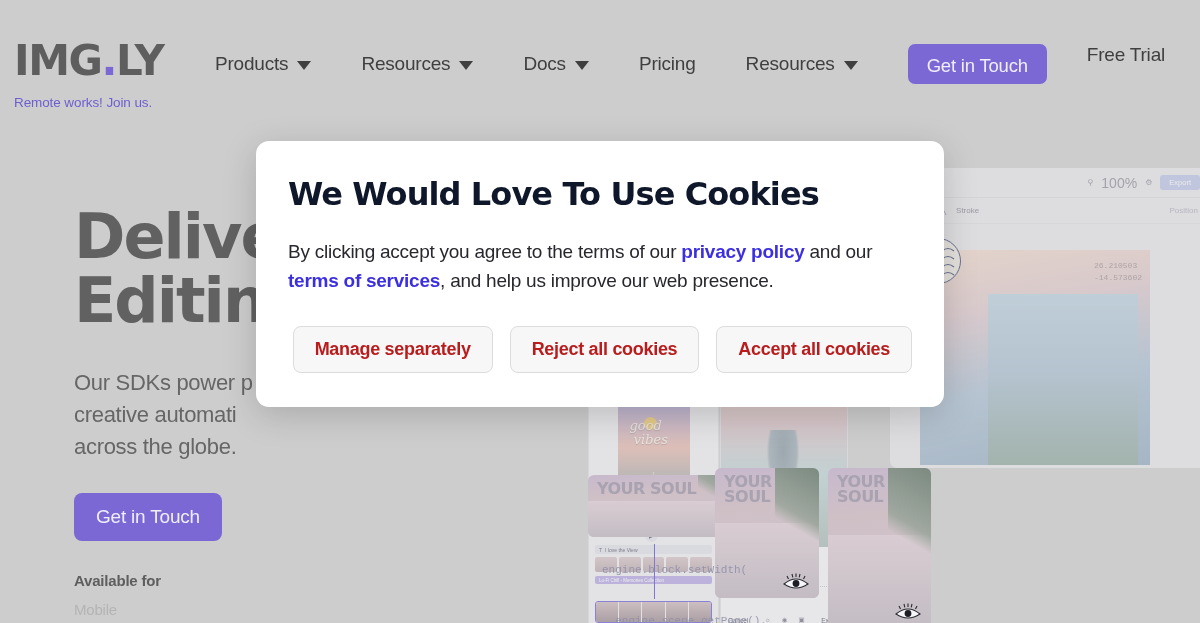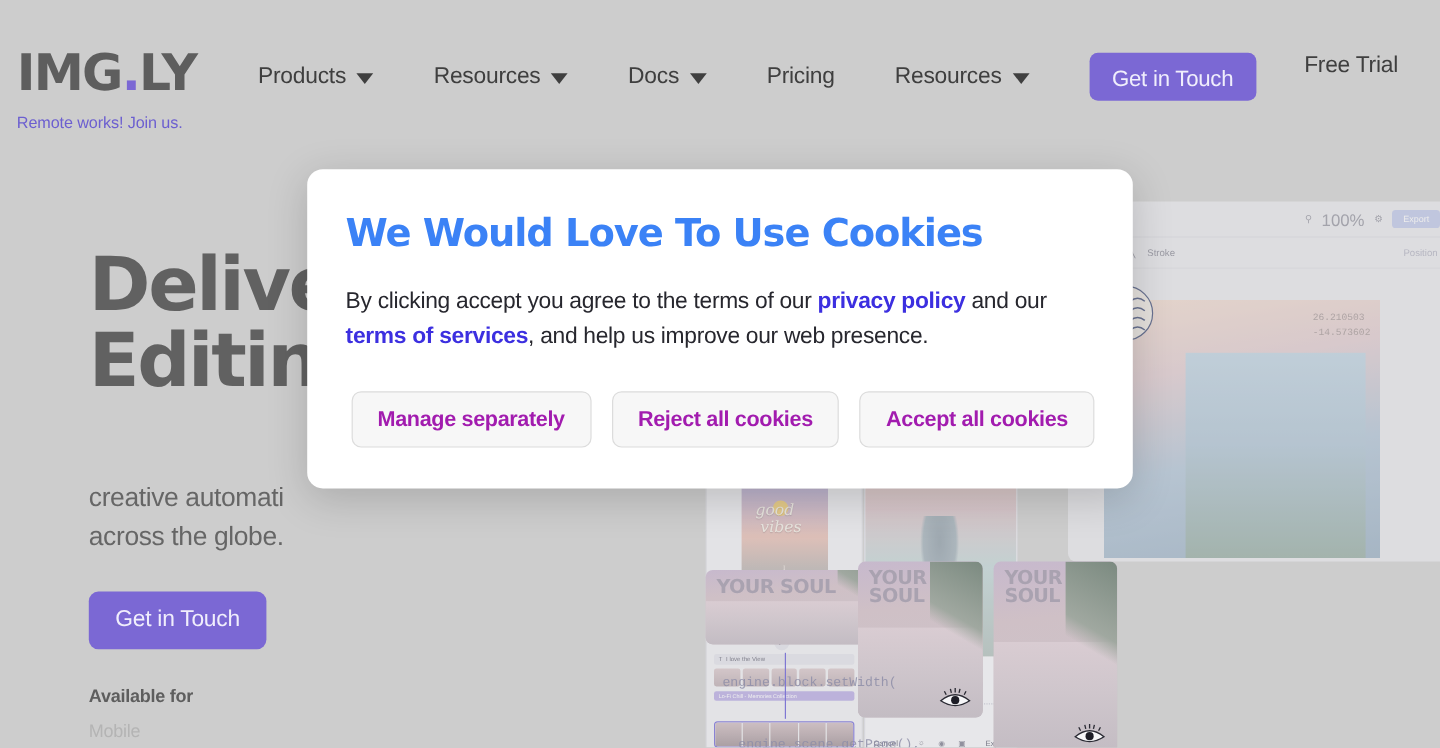--- a/index.html
+++ b/index.html
@@ -444,21 +444,21 @@
     width: 688px;
     background: #ffffff;
     border-radius: 13px;
     box-shadow: 0 8px 34px rgba(0,0,0,0.17);
     padding: 36px 32px 34px;
   }
 
   .modal-title {
     font-size: 32px;
     font-weight: 800;
-    color: #3b82f6;
+    color: #0f172a;
     letter-spacing: -0.9px;
     font-family: "DejaVu Sans", sans-serif;
     line-height: 1.1;
   }
 
   .modal-p {
     margin-top: 26px;
     font-size: 19px;
     line-height: 1.5;
     color: #27272e;
@@ -479,21 +479,21 @@
     justify-content: flex-end;
   }
 
   .modal-btn {
     background: #f7f7f7;
     border: 1px solid #dcdcdc;
     border-radius: 8px;
     padding: 12px 21px;
     font-size: 18px;
     font-weight: 700;
-    color: #a21caf;
+    color: #b91c1c;
     letter-spacing: -0.3px;
     font-family: "Liberation Sans", sans-serif;
     white-space: nowrap;
     text-align: center;
   }
 </style>
 </head>
 <body>
 
 <div class="page">
@@ -528,21 +528,21 @@
       <div class="nav-last">Free Trial</div>
     </nav>
   </div>
 
   <div class="hero">
     <h1 class="hero-title">
       <span>Deliver</span><br>
       <span>Editing</span>
     </h1>
     <p class="hero-body">
-      <br>
+      <span>Our SDKs power p</span><br>
       <span>creative automati</span><br>
       <span>across the globe.</span>
     </p>
     <button class="hero-cta">Get in Touch</button>
     <div class="avail-label">Available for</div>
     <div class="avail-platform">Mobile</div>
     
   </div>
 
   <div class="imagery">

